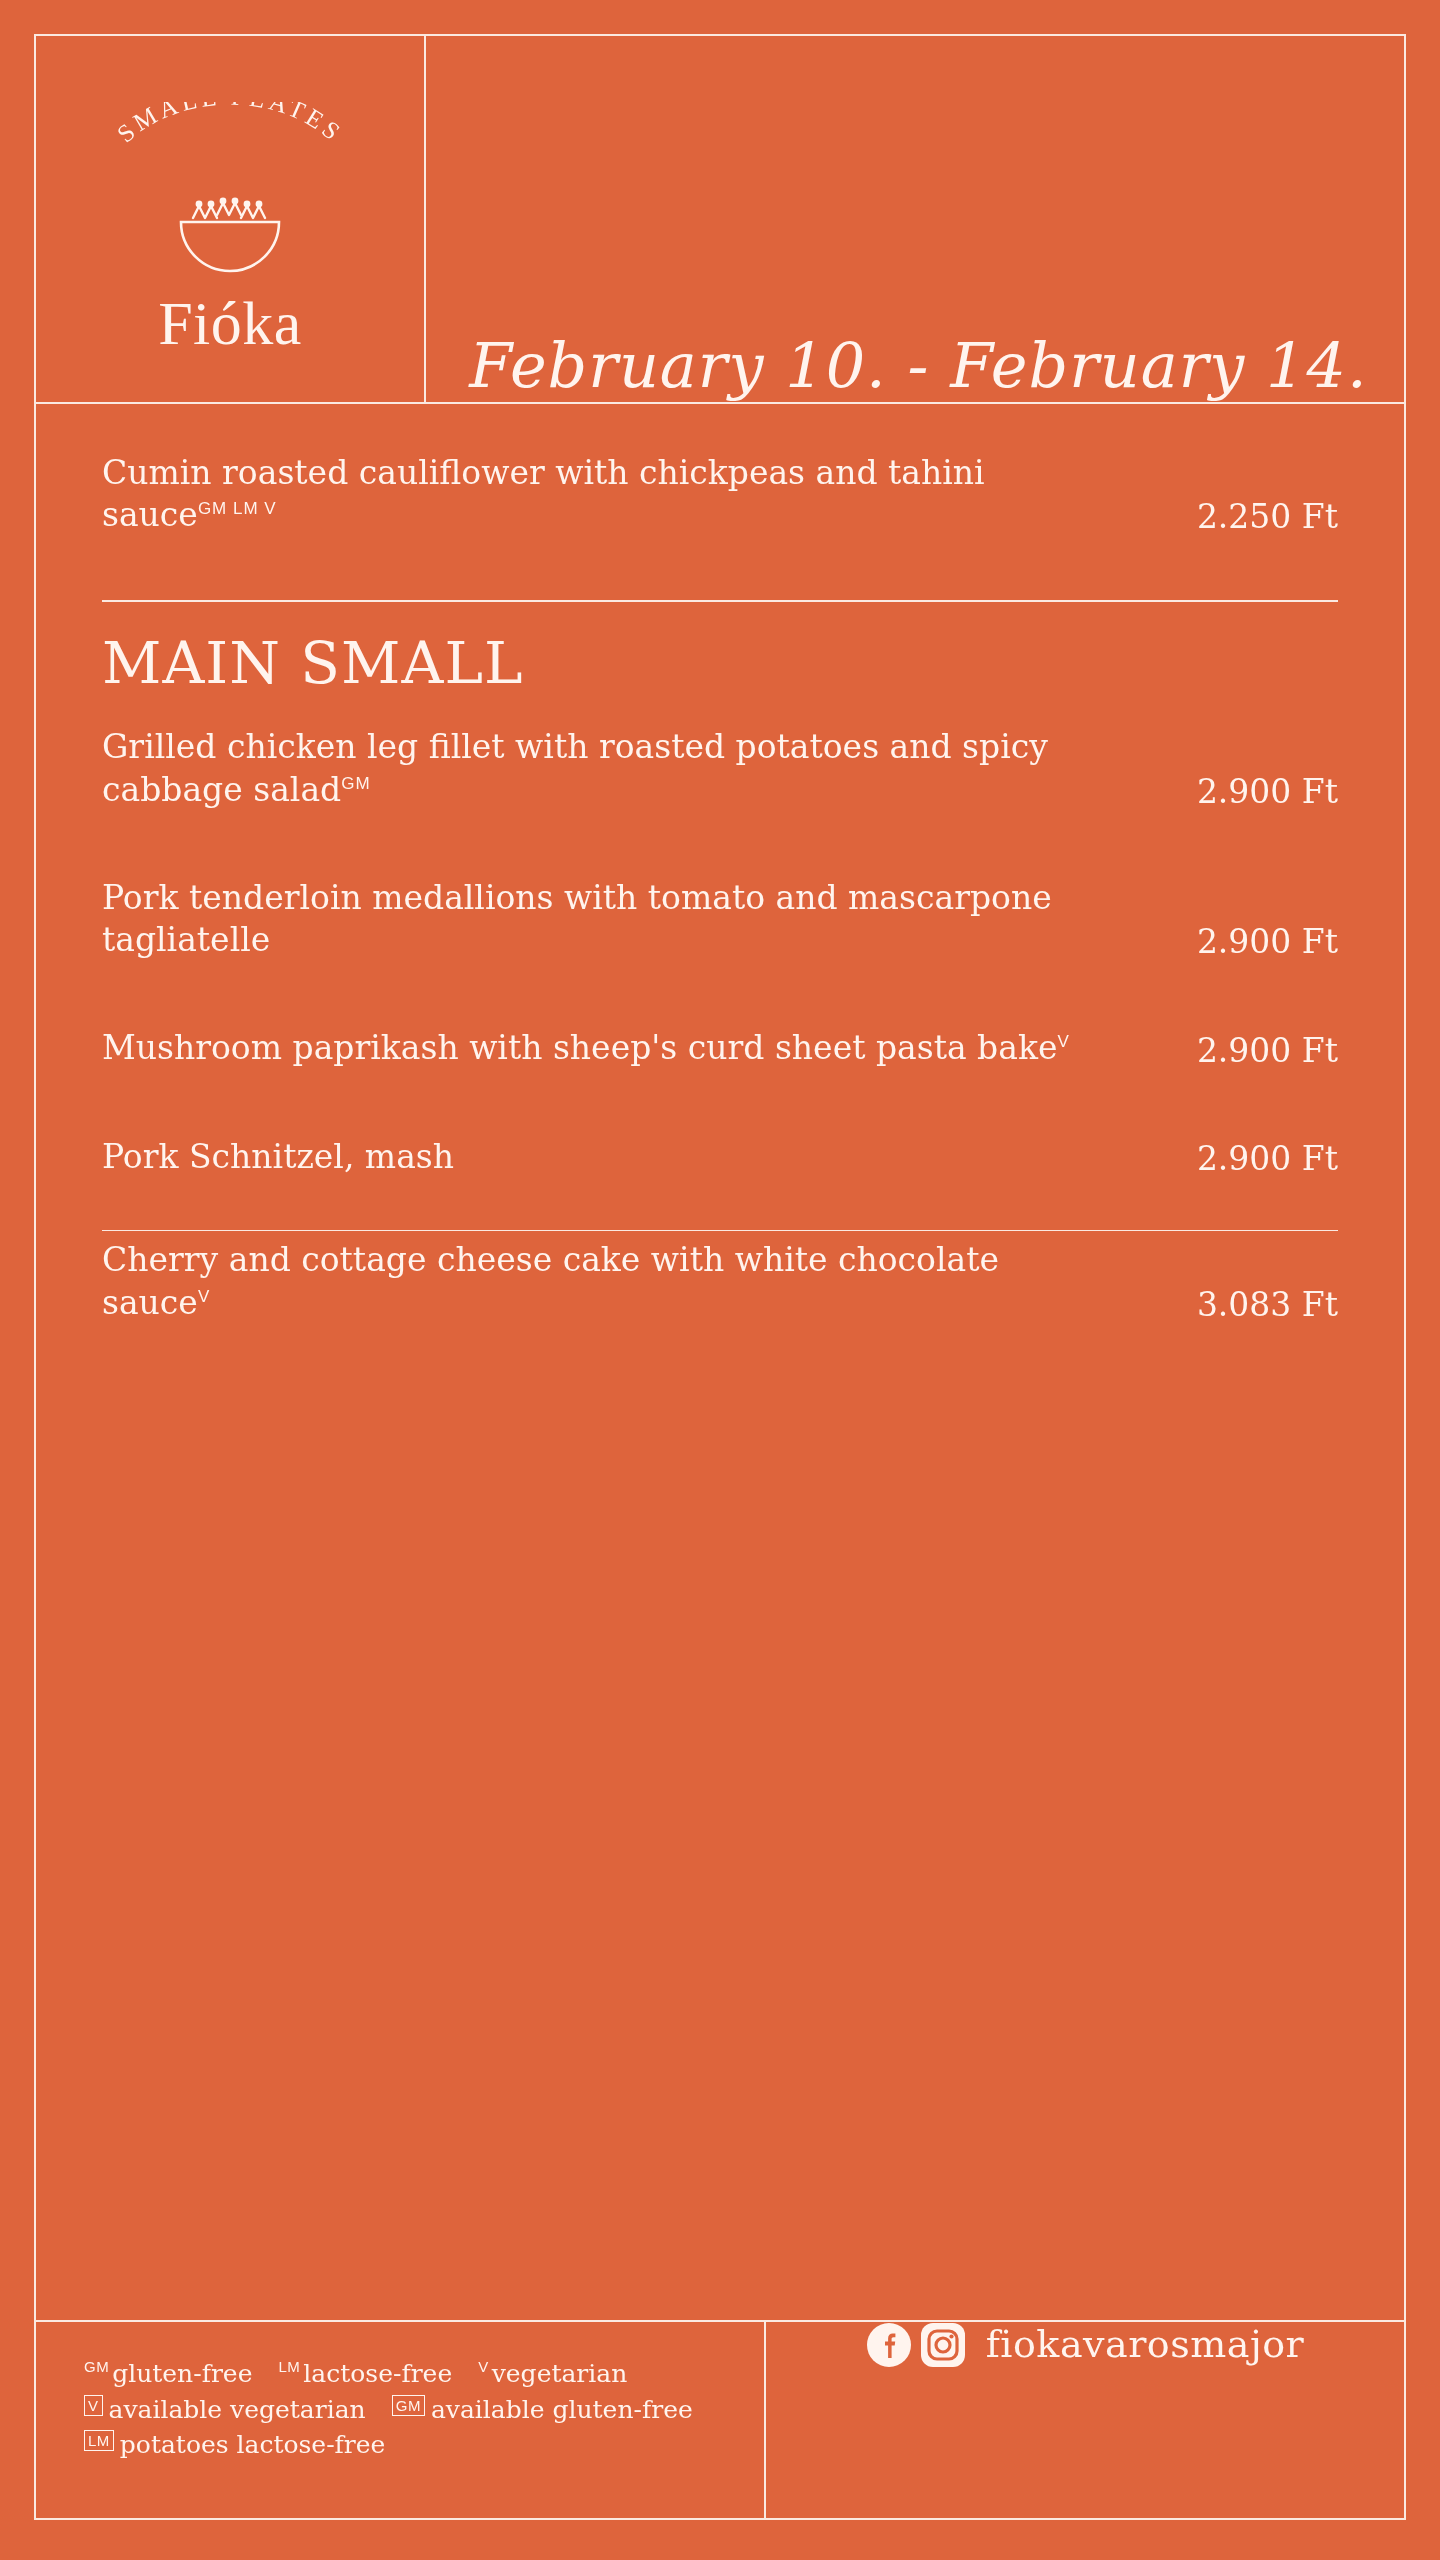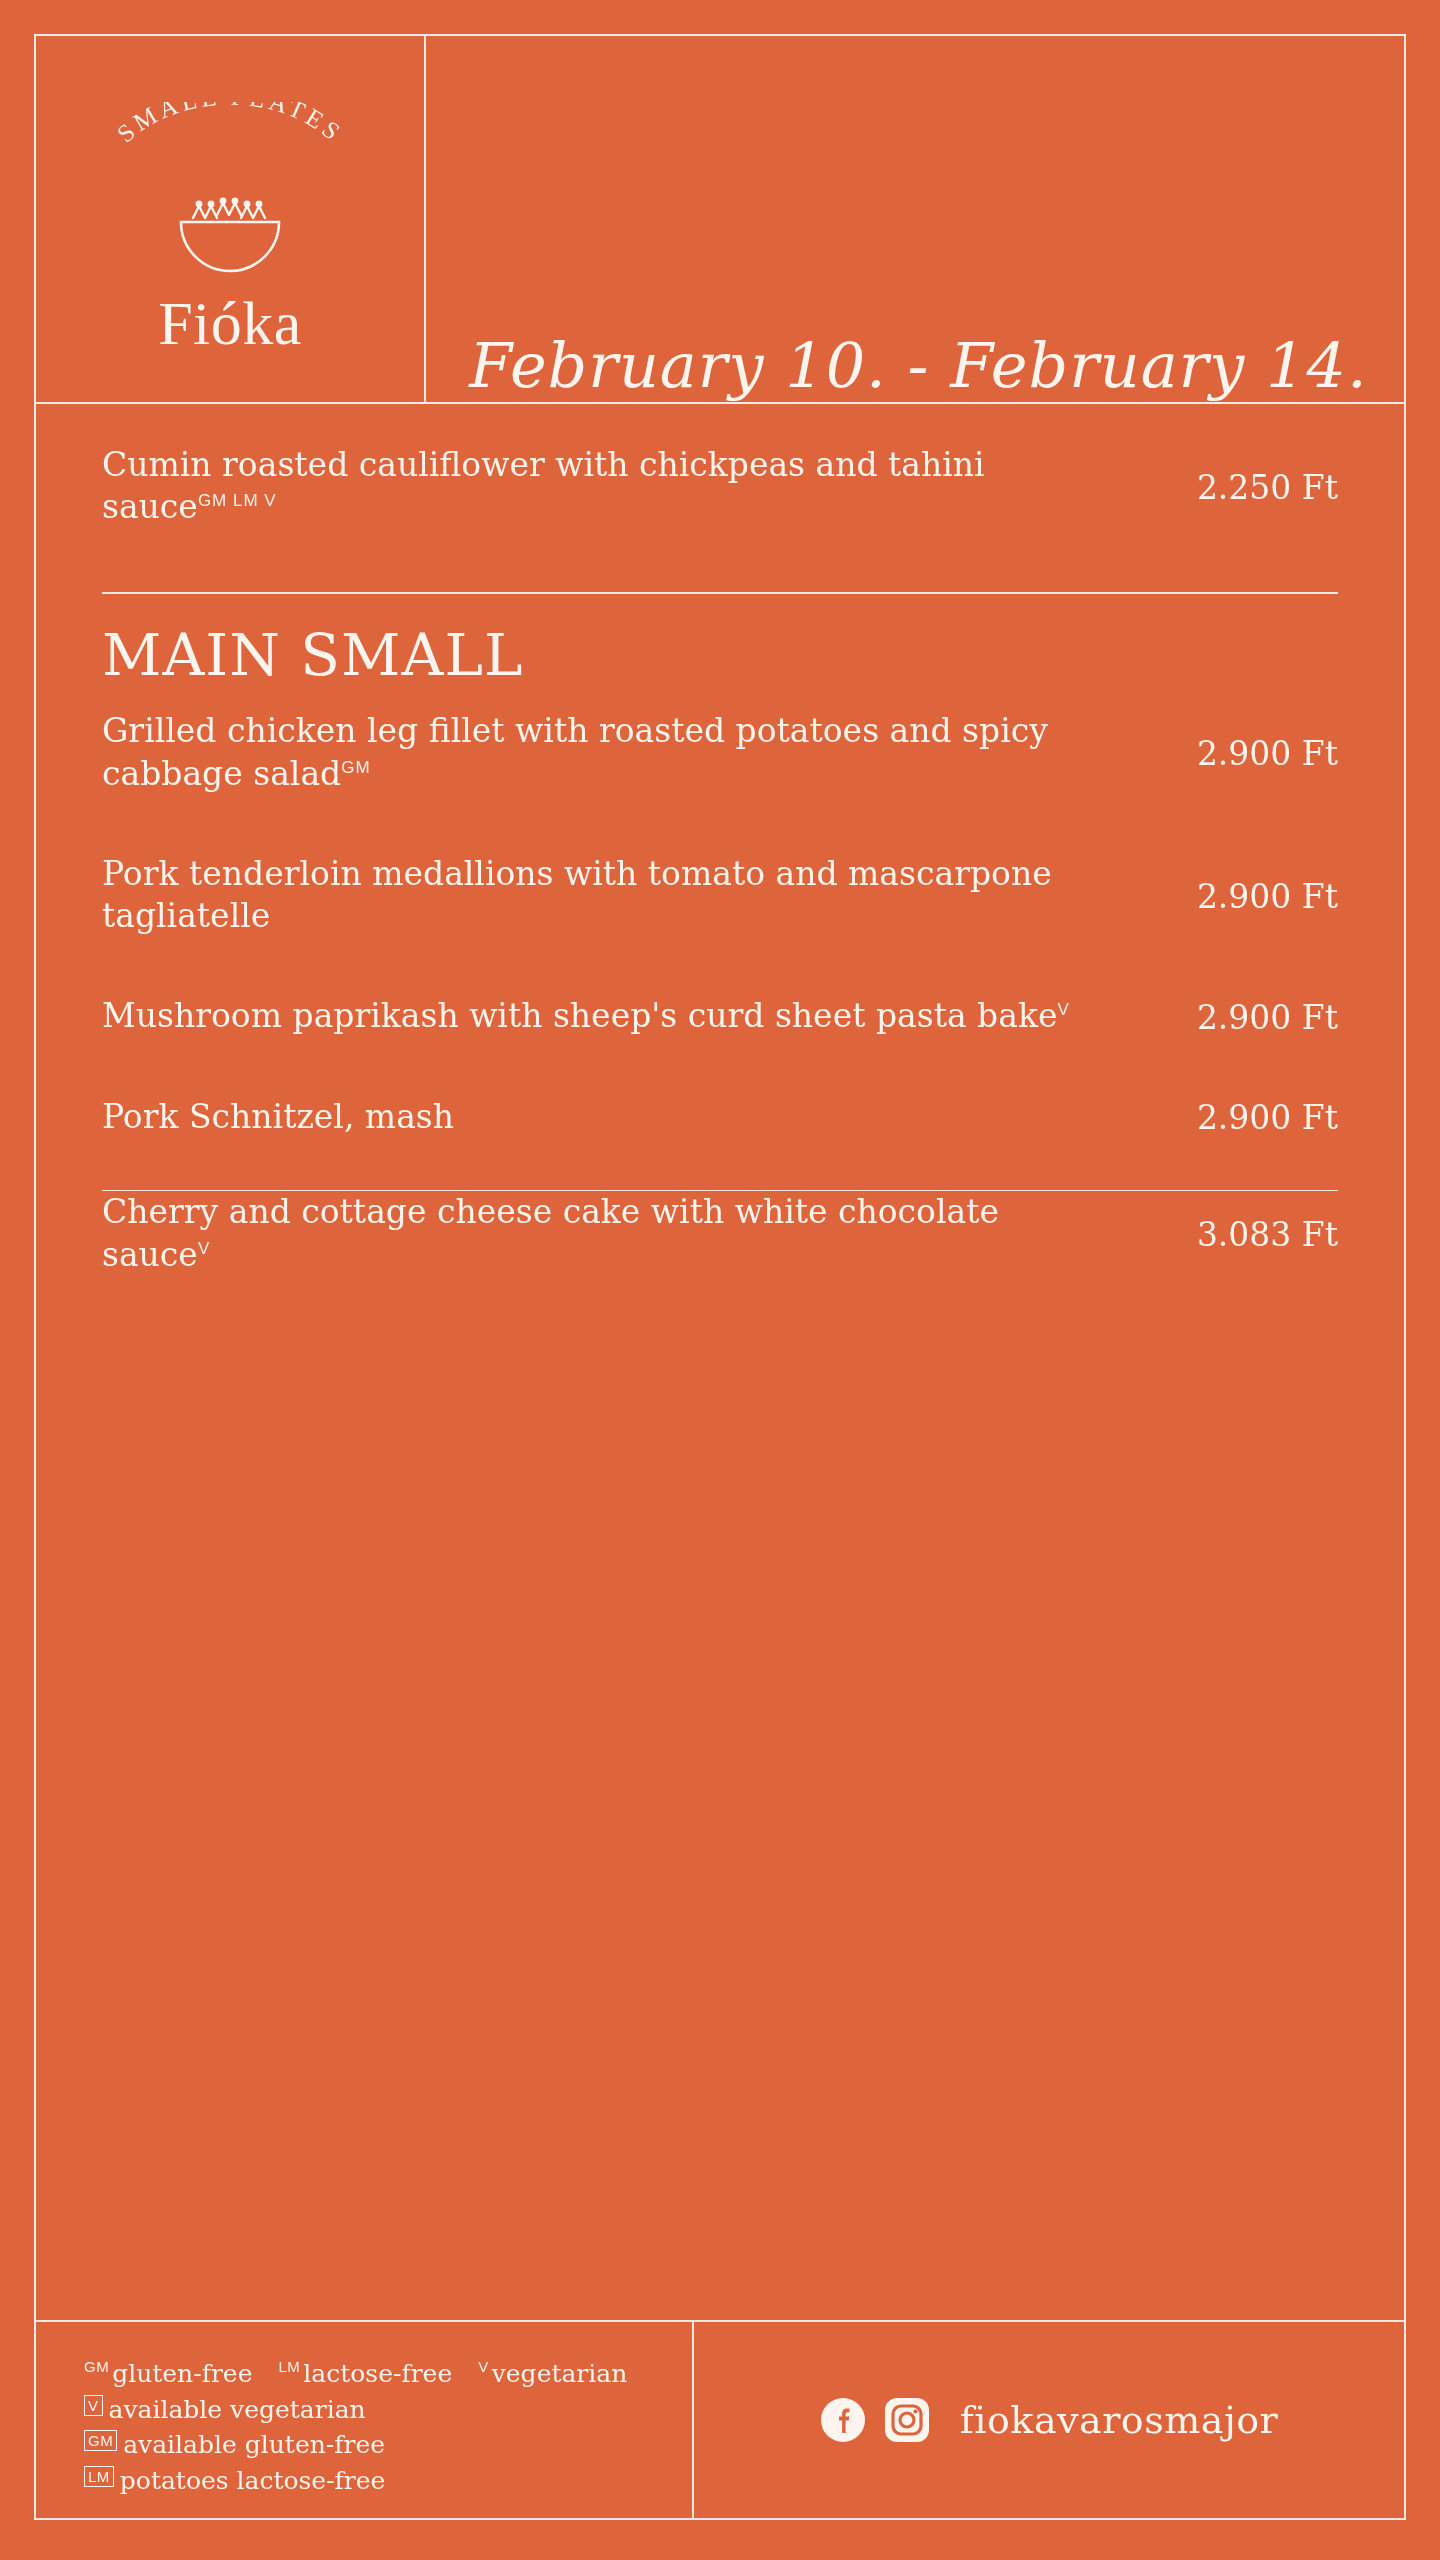--- a/index.html
+++ b/index.html
@@ -96,24 +96,25 @@
     font-family: "DejaVu Serif", serif;
     font-weight: 400;
     line-height: 1;
   }
   .section-starter { margin-top: 24px; margin-bottom: 56px; }
   .section-main    { margin-top: 32px; margin-bottom: 26px; }
   .section-dessert { margin-top: 34px; margin-bottom: 20px; }
 
   .item {
     display: flex;
-    align-items: center;
+    align-items: flex-end;
     justify-content: space-between;
     margin-bottom: 58px;
     gap: 40px;
+    margin-top: 8px;
   }
   .item.tight { margin-bottom: 34px; }
   .item-name {
     font-size: 33px;
     line-height: 1.28;
     font-family: "DejaVu Serif", serif;
     font-weight: 400;
     max-width: 1010px;
   }
   .item-name sup {
@@ -159,26 +160,26 @@
     line-height: 1;
     margin-top: 3px;
     margin-right: 3px;
   }
   .tag.boxed {
     border: 1.5px solid #FFF4EE;
     padding: 2px 3px;
     margin-right: 6px;
   }
   .social {
-    width: 712px;
+    width: 640px;
     border-left: 2px solid #FBE9E1;
     display: flex;
-    align-items: center;
+    align-items: flex-start;
     justify-content: center;
-    gap: 18px;
+    gap: 8px;
   }
   .social-icon { width: 46px; height: 46px; }
   .social-icon svg { width: 100%; height: 100%; display: block; }
   .social-handle {
     font-size: 38px;
     font-family: "DejaVu Serif", serif;
     margin-left: 12px;
     letter-spacing: 0.5px;
   }
 </style>

